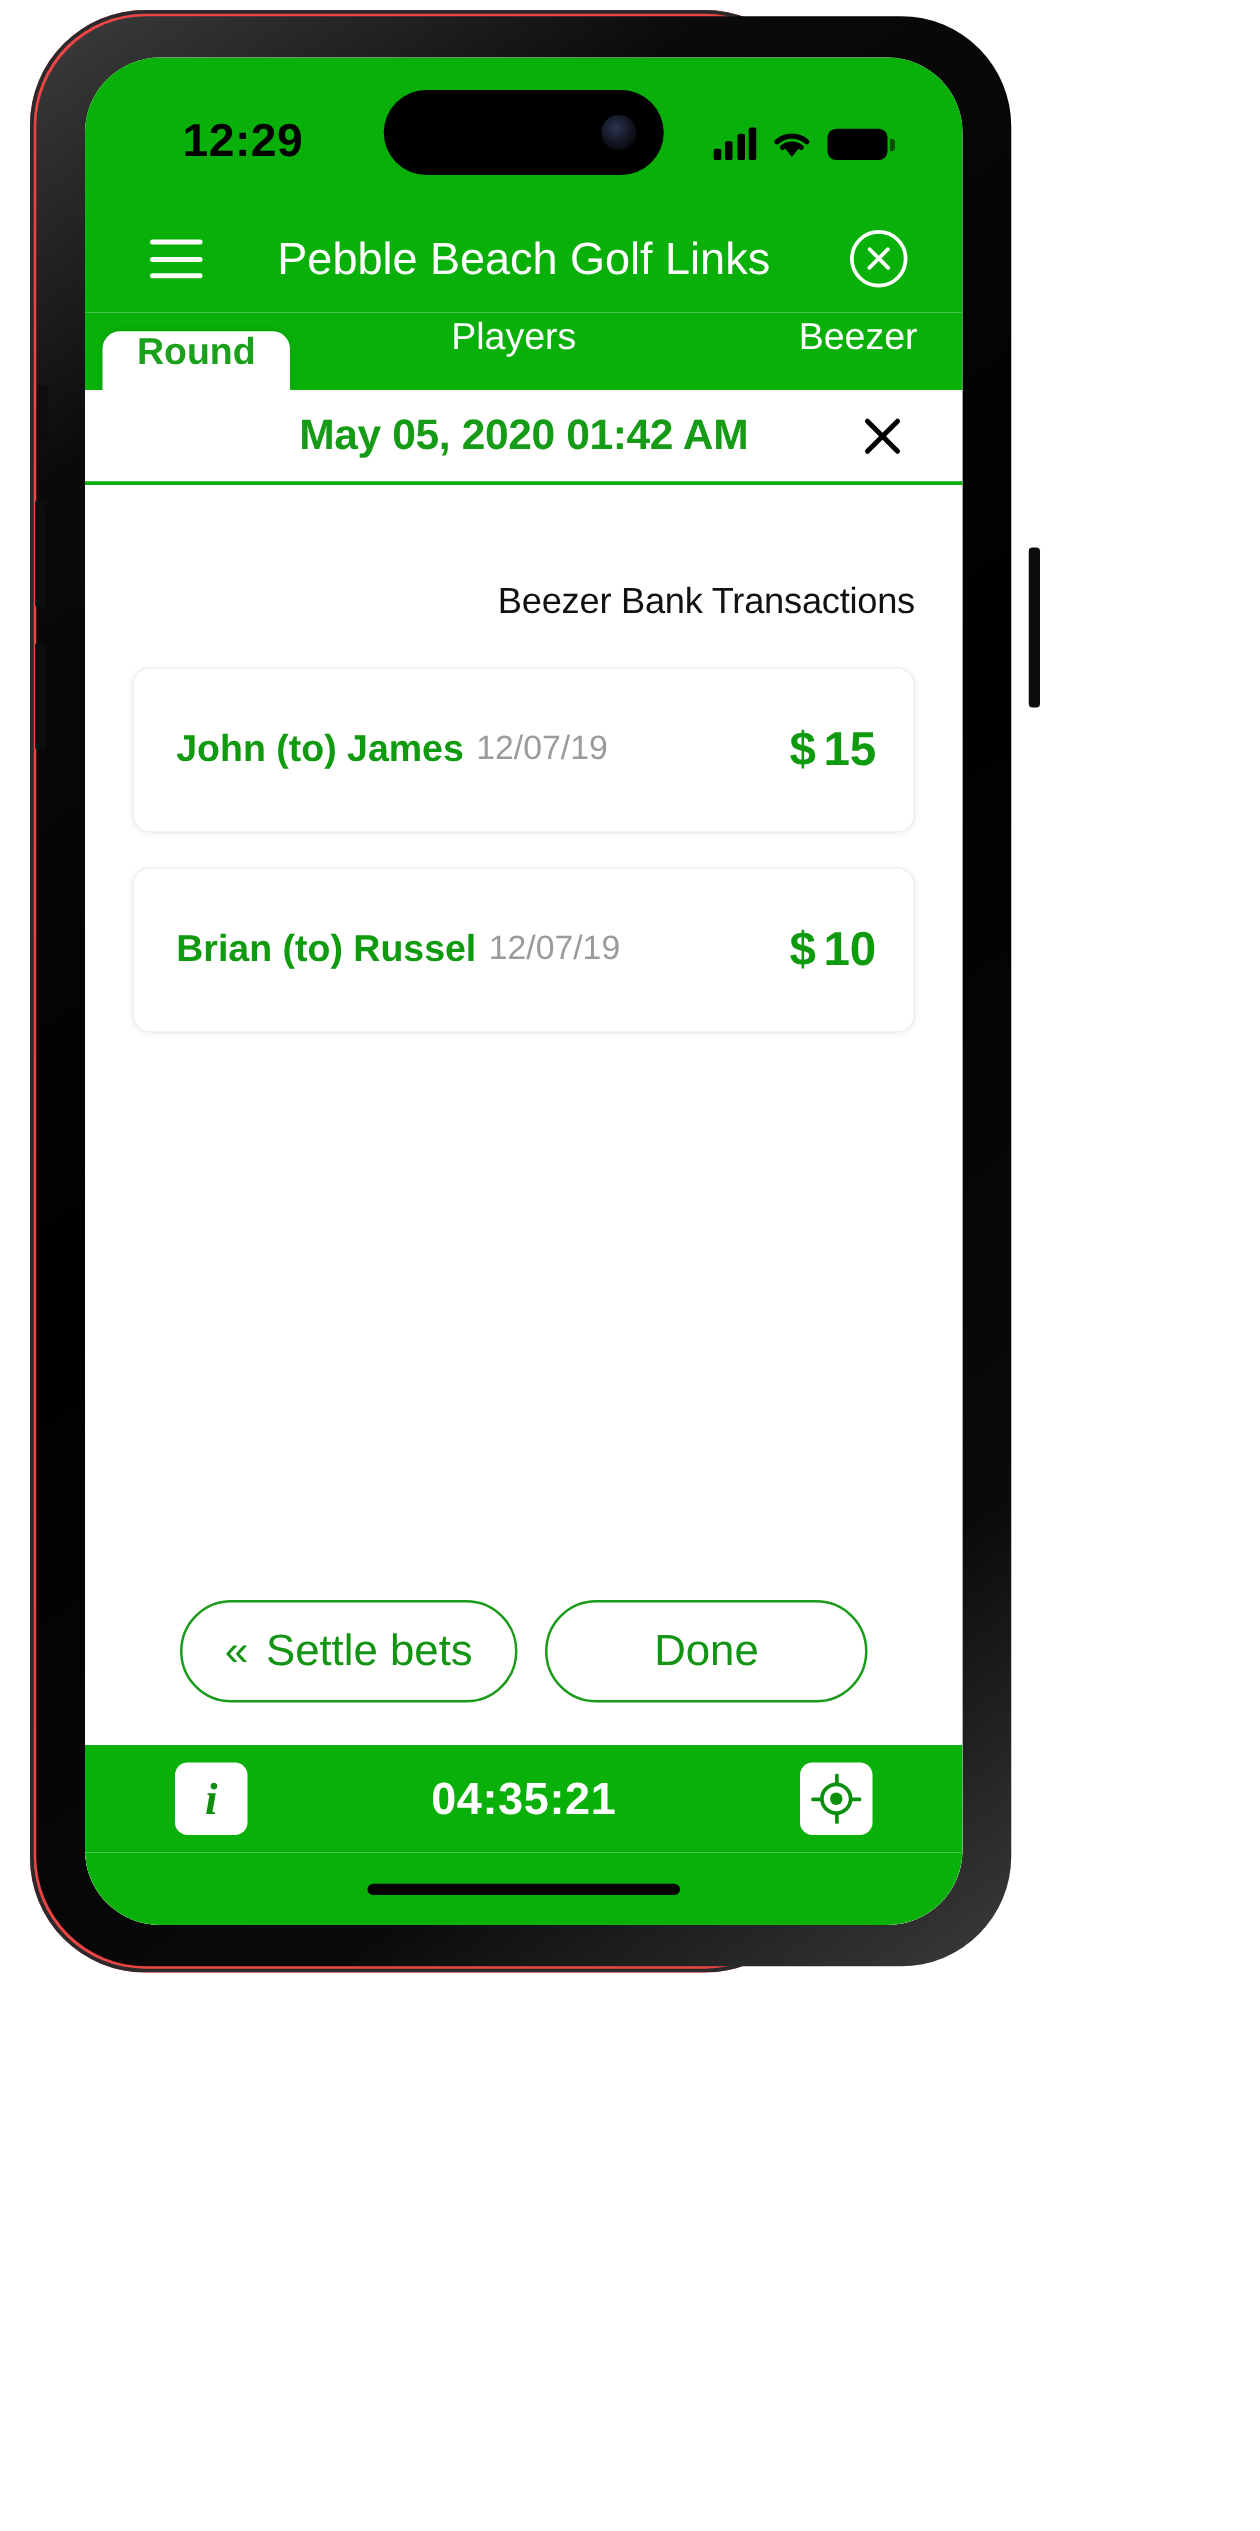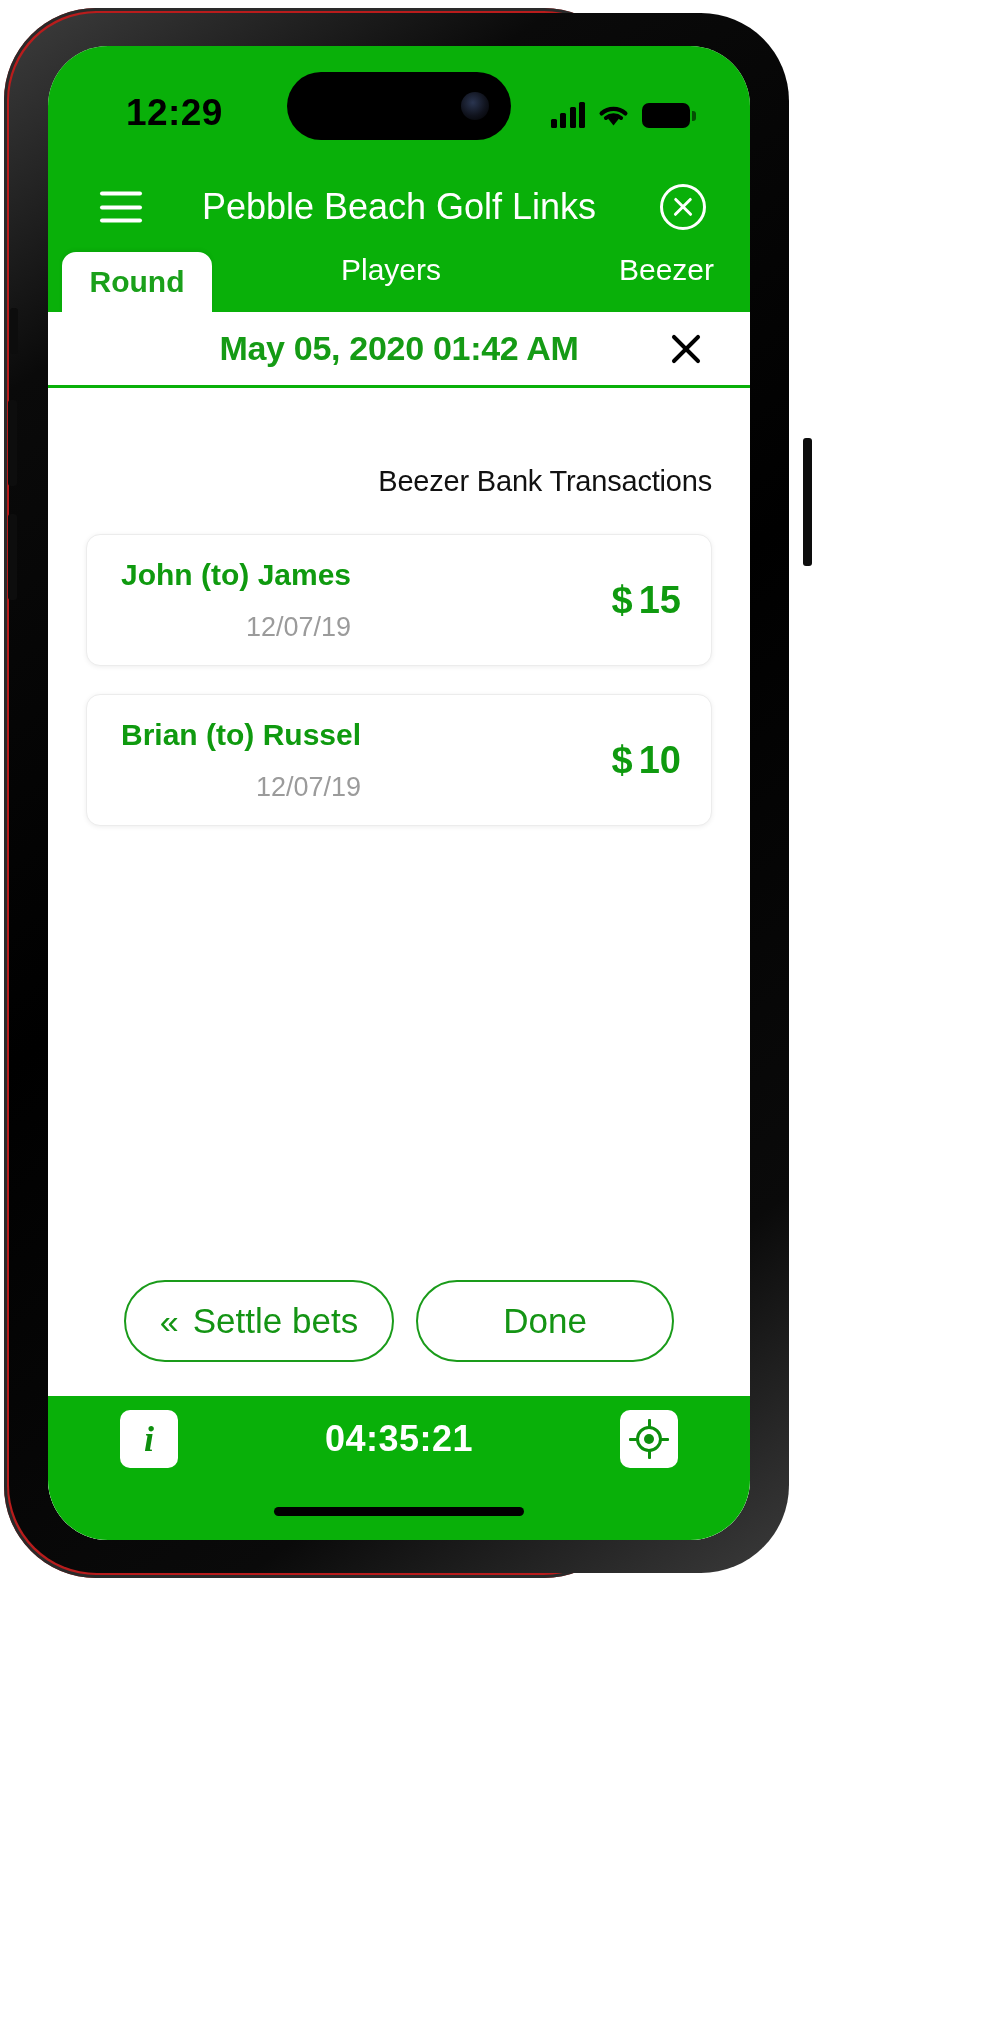--- a/index.html
+++ b/index.html
@@ -16,23 +16,23 @@
   
   #device-wrap {
     position: absolute;
     left: 0; top: 0;
     width: 1008px; height: 2025px;
     background: #ffffff;
   }
 
   .phone-outer {
     position: absolute;
-    left: 4px; top: 8px;
+    left: 24px; top: 8px;
     width: 632px; height: 1570px;
-    background: #b91c1c;
+    background: #ef4444;
     border-radius: 92px;
     box-shadow: 0 0 0 3px #2a2a2a inset;
   }
   .phone-glossy {
     position: absolute;
     left: 5px; top: 5px;
     width: 780px; height: 1560px;
     border-radius: 88px;
     background: linear-gradient(145deg,#3d3d3d 0%, #0a0a0a 18%, #000 50%, #0a0a0a 82%, #3b3b3b 100%);
   }
@@ -194,21 +194,20 @@
     cursor: pointer;
     white-space: nowrap;
   }
   .tab.active {
     position: relative;
     color: #1aa01a;
     font-weight: 600;
     background: #ffffff;
     border-radius: 14px 14px 0 0;
     margin: 0 30px 0 14px;
-    padding-top: 13px;
     padding-bottom: 13px;
     flex: 0 0 150px;
     box-shadow: 0 -2px 4px rgba(0,0,0,.06);
   }
   .tab.t-players { flex: 1; }
   .tab.t-games   { flex: 0 0 210px; text-align: right; padding-right: 36px; }
 
   
   .screen-body {
     position: relative;
@@ -277,21 +276,21 @@
     border-radius: 14px;
     box-shadow: 0 1px 5px rgba(0,0,0,.07);
     height: 132px;
     display: flex;
     align-items: center;
     justify-content: space-between;
     padding: 0 30px 0 34px;
     margin-bottom: 28px;
     cursor: pointer;
   }
-  .tx-left { display: flex; flex-direction: column; justify-content: center; gap: 20px;}
+  .tx-left { display: flex; flex-direction: row; justify-content: center; gap: 10px;}
   .tx-parties {
     font-size: 30px;
     font-weight: 700;
     color: #0f9a0f;
     white-space: nowrap;
   }
   .tx-date {
     font-size: 27px;
     color: #9b9b9b;
     font-weight: 400;

